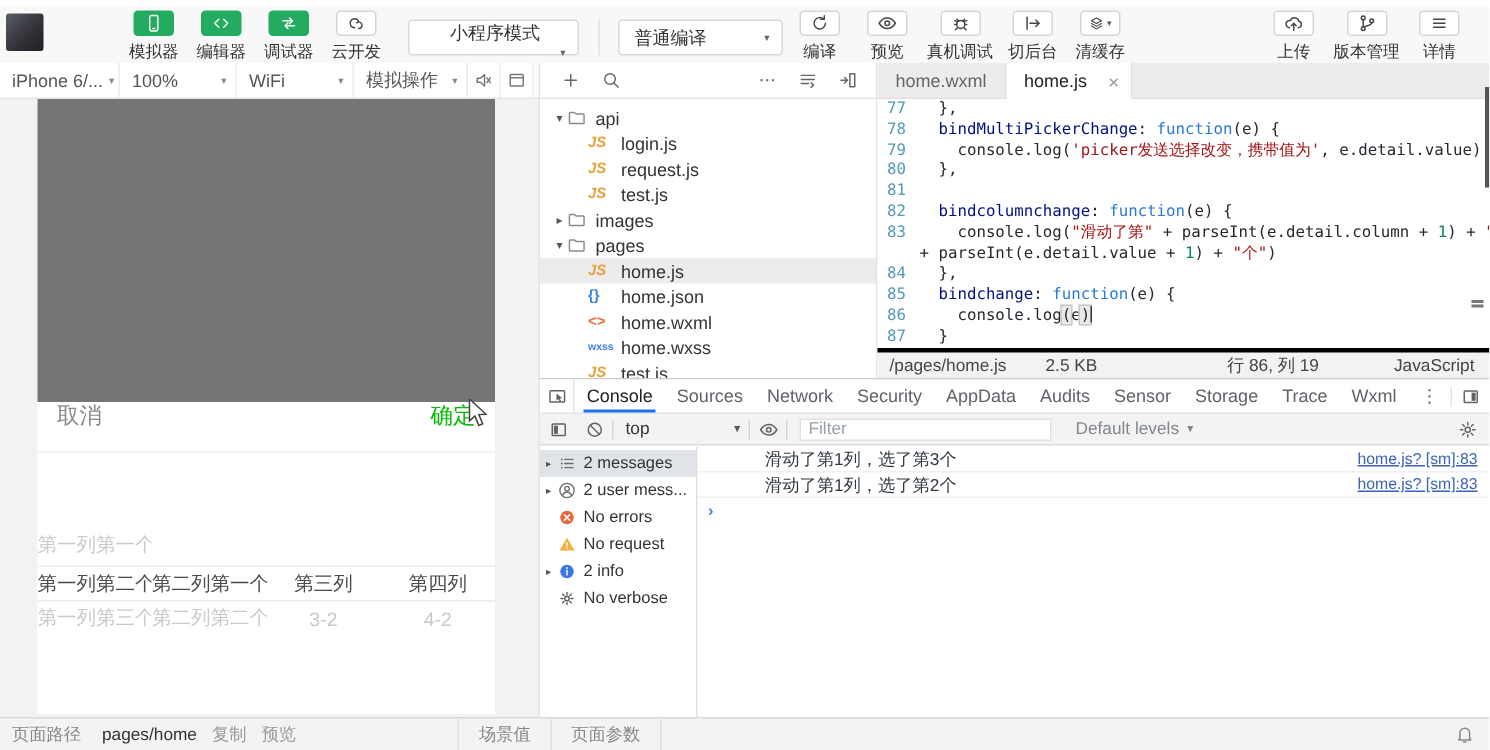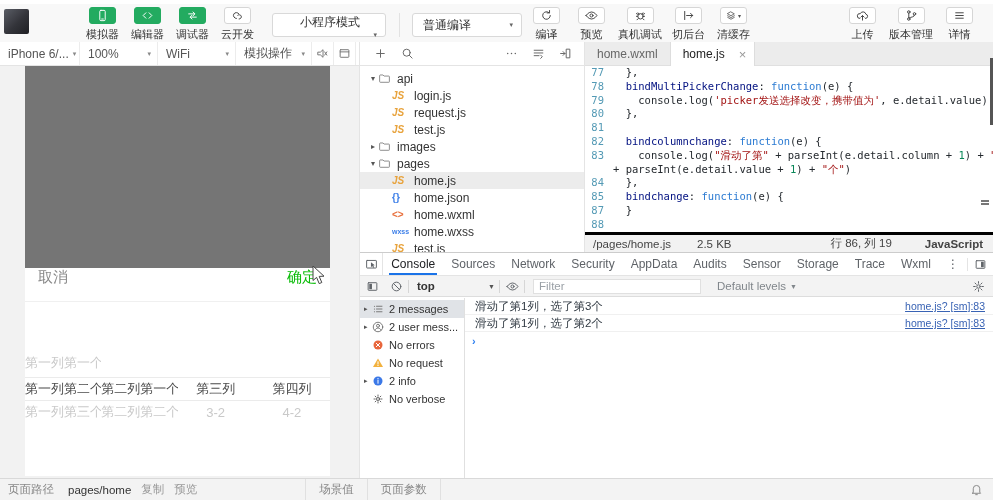--- a/index.html
+++ b/index.html
@@ -95,53 +95,53 @@
   .tok-num { color:#098658; }
   .tok-brk { background:#e9e9e9; border:1px solid #c8c8c8; margin:0 -1px; }
   .caret-cursor { display:inline-block; width:1px; height:11px; background:#333; vertical-align:-2px; }
   .scroll-thumb { position:absolute; right:0; top:16px; width:3px; height:67px; background:#555; }
   .map-mark { position:absolute; right:4px; top:158px; width:8px; height:2px; background:#777; box-shadow:0 3px 0 #777; }
   .estatus { position:absolute; left:0; bottom:0; right:0; height:20px; background:#f2f2f2; border-top:3px solid #000000;
              display:flex; align-items:center; font-size:11.5px; color:#444; }
   .estatus .epath { margin-left:8px; }
   .estatus .esize { margin-left:26px; }
   .estatus .epos { margin-left:auto; }
-  .estatus .elang { margin-left:33px; margin-right:10px;font-weight:bold; }
+  .estatus .elang { margin-left:50px; margin-right:10px; }
 
   
   .debug-panel { position:absolute; left:360px; top:252px; right:0; bottom:22px; background:#fff; border-top:1px solid #ccc; }
   .dtabs { height:23px; display:flex; align-items:stretch; border-bottom:1px solid #e4e4e4; background:#fff; }
   .dtab-ic { width:26px; display:flex; align-items:center; justify-content:center; color:#5f6368; border-right:1px solid #e4e4e4; }
   .dtab-ic .ig, .dficon .ig { width:13px; height:13px; }
   .dtab { display:flex; align-items:center; padding:0 8px; color:#5f6368; font-size:12px; position:relative; cursor:default; white-space:nowrap; }
   .dtab.active { color:#202124; }
   .dtab.active::after { content:""; position:absolute; left:6px; right:6px; bottom:0; height:2px; background:#1a73e8; }
   .dtabs-right { margin-left:auto; display:flex; align-items:center; }
   .dots-v { font-size:12px; color:#5f6368; padding:0 8px; letter-spacing:0; }
   .dfilter { height:21px; background:#f3f3f3; border-bottom:1px solid #ddd; display:flex; align-items:center; }
   .dficon { width:24px; display:flex; align-items:center; justify-content:center; color:#5f6368; }
   .dfsep { width:1px; height:13px; background:#d6d6d6; }
-  .dctx { display:flex; align-items:center; width:78px; margin:0 4px 0 8px; color:#333; font-size:11.5px;font-weight:bold; }
+  .dctx { display:flex; align-items:center; width:78px; margin:0 4px 0 8px; color:#333; font-size:11.5px; }
   .dctx .sel-caret { margin-left:auto; font-size:7px; color:#555; }
   .dfilter input { width:168px; height:15px; border:1px solid #e0e0e0; background:#fff; font-size:11.5px;
                    padding:0 5px; margin-left:8px; outline:none; font-family:inherit; color:#333; }
   .dfilter input::placeholder { color:#9aa0a6; }
   .dlevels { color:#80868b; font-size:11.5px; margin-left:16px; display:flex; align-items:center; }
   .dlevels .sel-caret { font-size:7px; margin-left:4px; }
   .dgear { margin-left:auto; margin-right:8px; width:13px; height:13px; color:#5f6368; }
   .dbody { position:absolute; top:45px; left:0; right:0; bottom:0; display:flex; }
   .dsidebar { width:105px; border-right:1px solid #e0e0e0; padding-top:2px; flex:none; }
   .srow { height:18px; display:flex; align-items:center; font-size:11px; color:#333; white-space:nowrap; cursor:default; }
   .srow.selected { background:#e0e3e7; }
   .srow .s-caret { width:8px; margin-left:4px; font-size:7px; color:#555; }
   .srow .s-ic { width:12px; height:12px; margin-right:5px; flex:none; }
   .s-ic.c-msg { color:#6e6e6e; } .s-ic.c-user { color:#6e6e6e; } .s-ic.c-err { color:#e8663c; }
   .s-ic.c-warn { color:#f2b13d; } .s-ic.c-info { color:#3b78e7; } .s-ic.c-verb { color:#555; }
   .dmessages { flex:1; overflow:hidden; }
-  .mrow { height:17px; display:flex; align-items:center; border-bottom:1px solid #f0f0f0; font-size:11.5px; color:#303942; }
+  .mrow { height:17px; display:flex; align-items:center; border-bottom:1px solid #f0f0f0; font-size:11.5px; color:#303942;padding-left:35px; }
   .mrow .mtext { margin-left:10px; white-space:nowrap; }
   .mrow .mlink { margin-left:auto; margin-right:8px; color:#3963b4; text-decoration:underline; font-size:10.5px; cursor:pointer; }
   .dprompt { height:17px; display:flex; align-items:center; color:#2d7ff0; font-weight:bold; font-size:11px; padding-left:7px; }
 
   
   .bottombar { position:absolute; left:0; bottom:0; width:993px; height:22px; background:#f3f3f3; border-top:1px solid #d9d9d9;
                display:flex; align-items:center; font-size:11.5px; }
   .bb-label { color:#888; margin-left:8px; }
   .bb-path { color:#333; margin-left:14px; }
   .bb-link { color:#999; margin-left:10px; cursor:pointer; }
@@ -476,20 +476,21 @@
         <div class="cline"><span class="lnum">77</span><span class="ltext"><span class="tok-pln">  },</span></span></div>
         <div class="cline"><span class="lnum">78</span><span class="ltext"><span class="tok-prop">  bindMultiPickerChange</span><span class="tok-pln">: </span><span class="tok-kw">function</span><span class="tok-pln">(e) {</span></span></div>
         <div class="cline"><span class="lnum">79</span><span class="ltext"><span class="tok-pln">    console.log(</span><span class="tok-str">'picker发送选择改变，携带值为'</span><span class="tok-pln">, e.detail.value)</span></span></div>
         <div class="cline"><span class="lnum">80</span><span class="ltext"><span class="tok-pln">  },</span></span></div>
         <div class="cline"><span class="lnum">81</span><span class="ltext"></span></div>
         <div class="cline"><span class="lnum">82</span><span class="ltext"><span class="tok-prop">  bindcolumnchange</span><span class="tok-pln">: </span><span class="tok-kw">function</span><span class="tok-pln">(e) {</span></span></div>
         <div class="cline"><span class="lnum">83</span><span class="ltext"><span class="tok-pln">    console.log(</span><span class="tok-str">"滑动了第"</span><span class="tok-pln"> + parseInt(e.detail.column + </span><span class="tok-num">1</span><span class="tok-pln">) + </span><span class="tok-str">"列, 选了第"</span></span></div>
         <div class="cline wrapline"><span class="lnum"></span><span class="ltext"><span class="tok-pln">+ parseInt(e.detail.value + </span><span class="tok-num">1</span><span class="tok-pln">) + </span><span class="tok-str">"个"</span><span class="tok-pln">)</span></span></div>
         <div class="cline"><span class="lnum">84</span><span class="ltext"><span class="tok-pln">  },</span></span></div>
         <div class="cline"><span class="lnum">85</span><span class="ltext"><span class="tok-prop">  bindchange</span><span class="tok-pln">: </span><span class="tok-kw">function</span><span class="tok-pln">(e) {</span></span></div>
+        <div class="cline"><span class="lnum">86</span><span class="ltext"><span class="tok-pln">    console.log</span><span class="tok-brk">(</span><span class="tok-pln">e</span><span class="tok-brk">)</span><span class="caret-cursor"></span></span></div>
         <div class="cline"><span class="lnum">87</span><span class="ltext"><span class="tok-pln">  }</span></span></div>
         <div class="cline"><span class="lnum">88</span><span class="ltext"></span></div>
       </div>
     <div class="scroll-thumb"></div>
     <div class="map-mark"></div>
     <div class="estatus">
       <span class="epath">/pages/home.js</span>
       <span class="esize">2.5 KB</span>
       <span class="epos">行 86, 列 19</span>
       <span class="elang">JavaScript</span>

